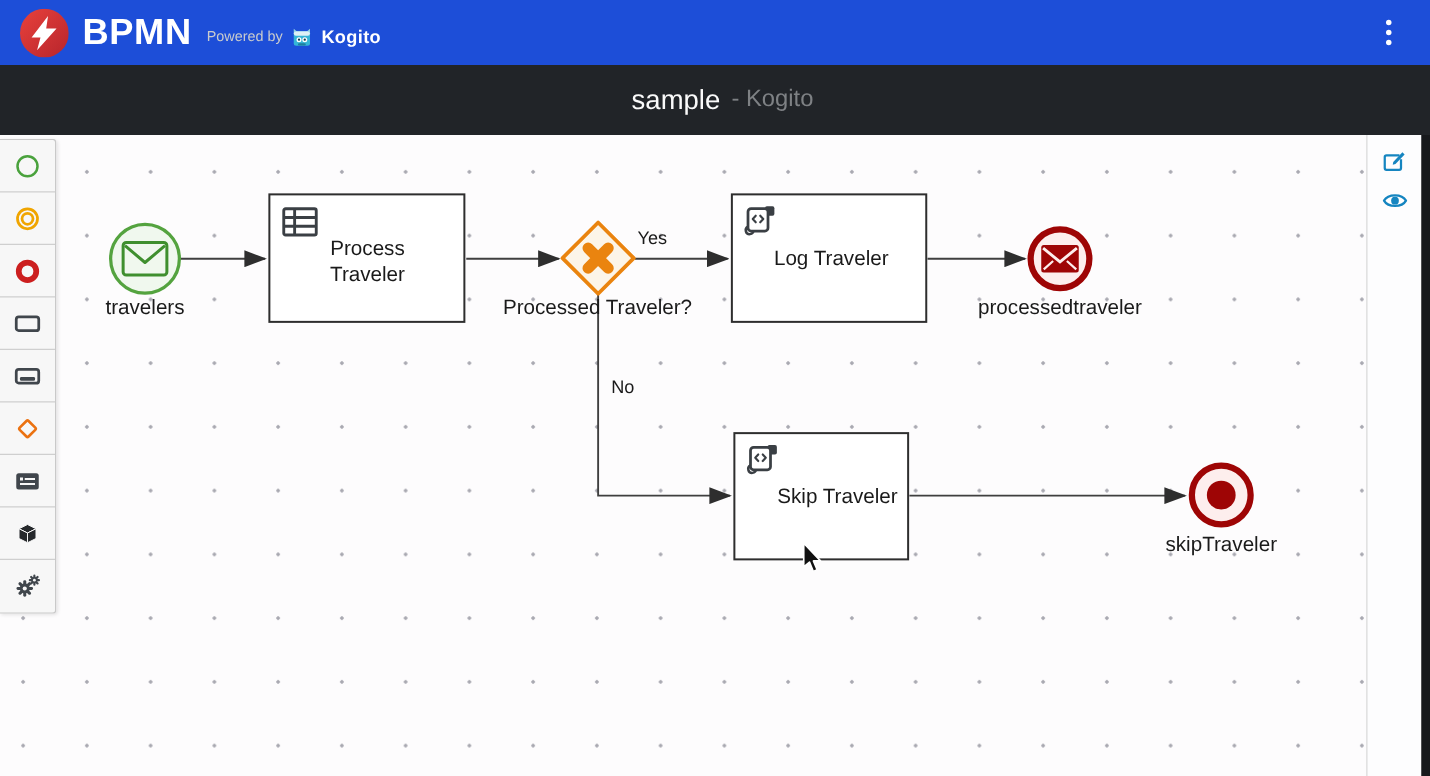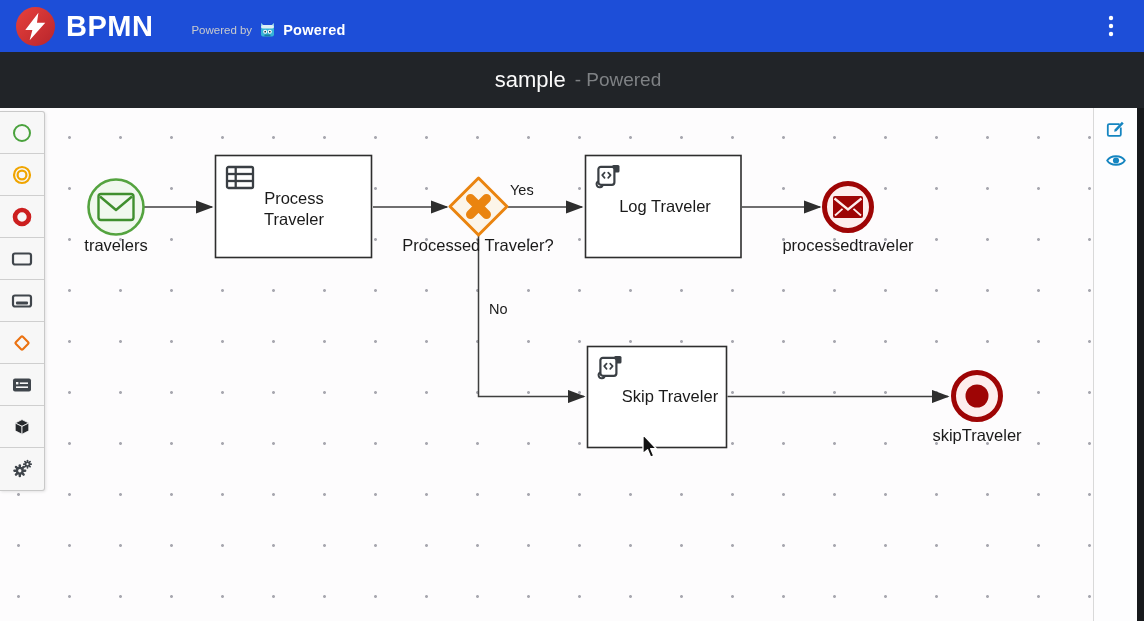--- a/index.html
+++ b/index.html
@@ -5,21 +5,21 @@
   * { margin:0; padding:0; box-sizing:border-box; }
   html,body { width:1144px; height:621px; overflow:hidden; background:#fff;
               font-family:"Liberation Sans", sans-serif; }
   .app { position:relative; width:1144px; height:621px; }
 
   
   .hdr { position:absolute; left:0; top:0; width:100%; height:52px; background:#1d4ed8;
          display:flex; align-items:center; padding:0 16px; }
   .hdr-logo { width:39px; height:39px; margin-right:11px; flex:none; }
   .hdr-name { color:#fff; font-size:29px; font-weight:600; letter-spacing:.5px; line-height:1; }
-  .powered { display:flex; align-items:center; margin-left:38px; gap:7px; margin-top:8px; }
+  .powered { display:flex; align-items:center; margin-left:12px; gap:7px; margin-top:8px; }
   .powered-label { color:#c9cbcd; font-size:11.5px; }
   .kogito-name { color:#fff; font-size:14.5px; font-weight:700; letter-spacing:.3px; }
   .kebab { margin-left:auto; background:none; border:none; width:34px; height:34px;
            display:flex; align-items:center; justify-content:center; cursor:pointer; }
 
   
   .docbar { position:absolute; left:0; top:52px; width:100%; height:56px; background:#212428;
             display:flex; align-items:center; justify-content:center; gap:9px;padding-left:12px; }
   .doc-title { color:#fafafa; font-size:22px; cursor:text; }
   .doc-status { color:#7e8184; font-size:19px; }
@@ -76,34 +76,34 @@
         <polygon points="2,1 5,3.5 2,4.5" fill="#8ed0e2"></polygon>
         <polygon points="15,1 12,3.5 15,4.5" fill="#8ed0e2"></polygon>
         <rect x="2" y="3" width="13" height="11.5" rx="2" fill="#35b4d7"></rect>
         <rect x="2" y="3" width="13" height="3.6" rx="1.8" fill="#ddeff6"></rect>
         <circle cx="6.2" cy="9.7" r="2" fill="#fff"></circle>
           <circle cx="10.8" cy="9.7" r="2" fill="#fff"></circle>
         <circle cx="6.2" cy="9.7" r="0.9" fill="#123a4d"></circle>
           <circle cx="10.8" cy="9.7" r="0.9" fill="#123a4d"></circle>
         <rect x="5.4" y="12.6" width="6.2" height="1.7" rx="0.8" fill="#1f7f9d"></rect>
       </svg>
-      <span class="kogito-name">Powered</span>
+      <span class="kogito-name">Kogito</span>
     </span>
     <button class="kebab">
       <svg width="6" height="22" viewBox="0 0 6 22">
         <circle cx="3" cy="3" r="2.2" fill="#fff"></circle>
         <circle cx="3" cy="11" r="2.2" fill="#fff"></circle>
         <circle cx="3" cy="19" r="2.2" fill="#fff"></circle>
       </svg>
     </button>
   </header>
 
   <div class="docbar">
     <span class="doc-title">sample</span>
-    <span class="doc-status">- Powered</span>
+    <span class="doc-status">- Kogito</span>
   </div>
 
   <div class="main">
     <div class="canvas"></div>
 
     <svg class="diagram" width="1093" height="513" viewBox="0 108 1093 513">
       <defs>
         <marker id="arw" viewBox="0 0 12 9" refX="11" refY="4.5" markerWidth="12" markerHeight="9" orient="auto">
           <path d="M0,0 L12,4.5 L0,9 Z" fill="#2e2e2e"></path>
         </marker>

